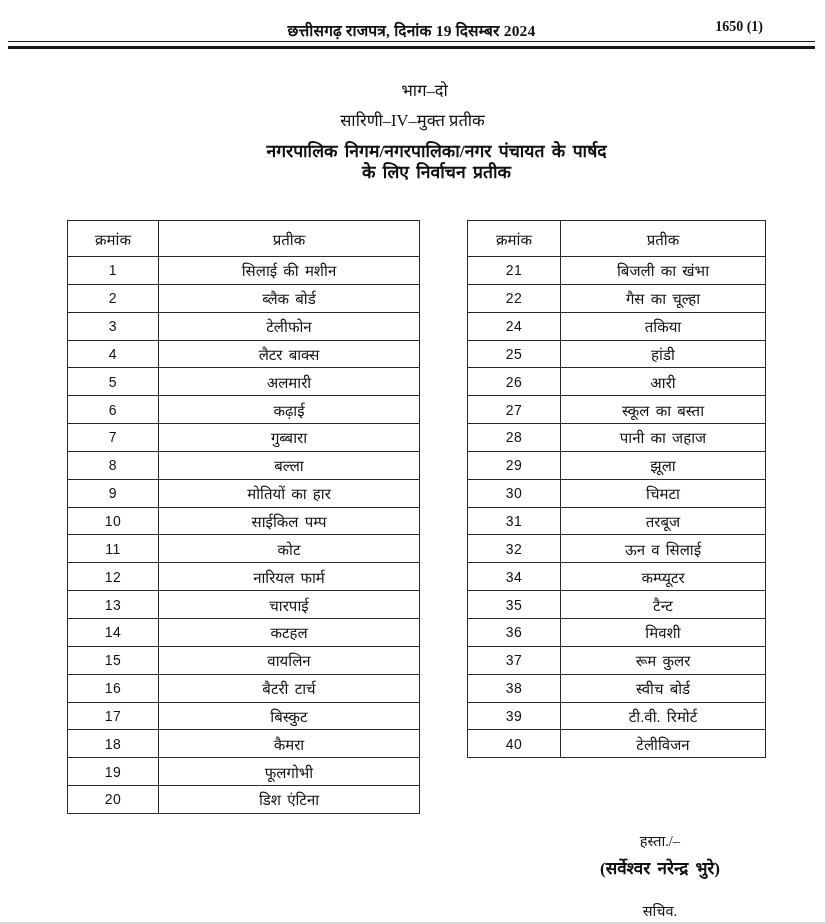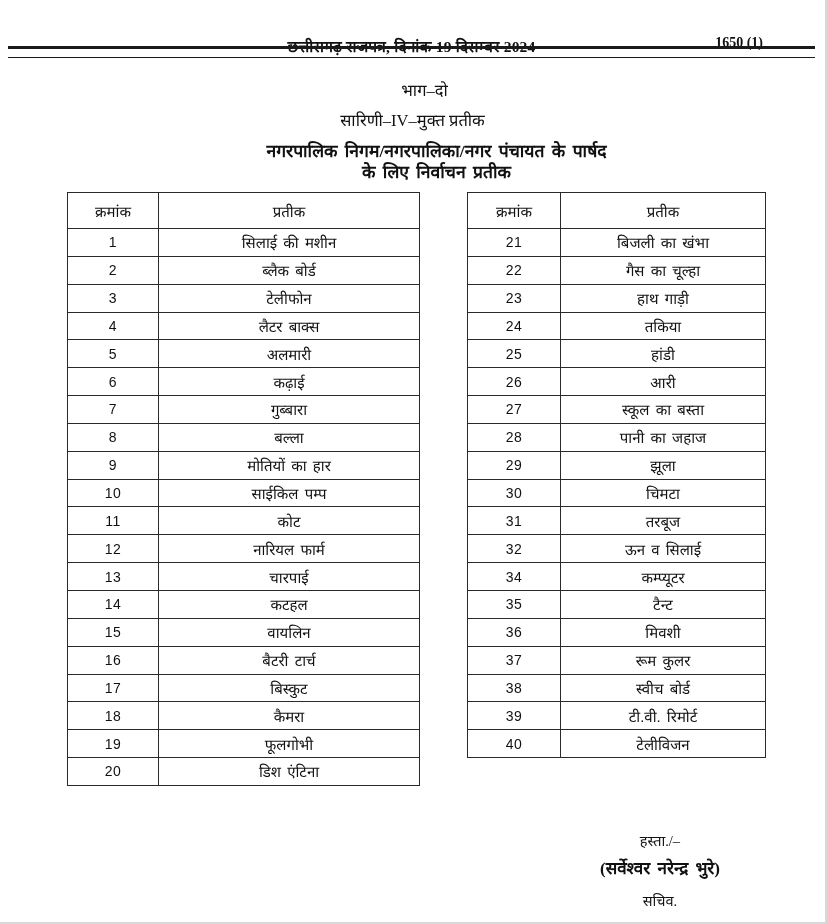--- a/index.html
+++ b/index.html
@@ -9,21 +9,21 @@
     position: relative;
     font-family: "Liberation Serif", "DejaVu Serif", serif;
     color: #111111;
     border-right: 2px solid #d8d8d8;
     border-bottom: 2px solid #d8d8d8;
     overflow: hidden;
   }
 
   
   .running-head {
-    position: absolute; top: 32px; left: 8px; right: 10px;
+    position: absolute; top: 16px; left: 8px; right: 10px;
     height: 26px;
     border-bottom: 1.5px solid #1a1a1a;
   }
   .running-head .center-text {
     position: absolute; left: 0; right: 0; top: 3px;
     text-align: center;
     font-weight: bold; font-size: 15.5px;
     letter-spacing: 0.2px;
   }
   .running-head .page-no {
@@ -44,21 +44,21 @@
   .main-title {
     position: absolute; top: 141px; left: 0; right: 0;
     text-align: center;
     font-weight: bold; font-size: 17.5px; line-height: 21px;
     word-spacing: 3px;
     margin-left: 48px;
   }
 
   
   .symbols-table {
-    position: absolute; top: 192px;
+    position: absolute; top: 220px;
     border-collapse: collapse;
     table-layout: fixed;
     font-family: "Liberation Sans", "DejaVu Sans", sans-serif;
   }
   .symbols-table.left  { left: 67px;  width: 353px; }
   .symbols-table.right { left: 467px; width: 299px; }
   .symbols-table.left  col.c1 { width: 91px; }
   .symbols-table.right col.c1 { width: 93px; }
   .symbols-table th, .symbols-table td {
     border: 1.4px solid #2a2a2a;
@@ -69,21 +69,21 @@
   .symbols-table td { height: 27.85px; font-size: 15px; }
   .symbols-table td.serial { font-size: 14px; letter-spacing: 0.5px; }
   .symbols-table td.symbol { word-spacing: 2px; }
 
   
   .sign-block {
     position: absolute; top: 830px; left: 540px; width: 240px;
     text-align: center;
   }
   .sign-prefix { font-size: 14.5px; margin-bottom: 6px; }
-  .sign-name   { font-size: 17px; font-weight: bold; margin-bottom: 11px; word-spacing: 3px; }
+  .sign-name   { font-size: 17px; font-weight: bold; margin-bottom: 21px; word-spacing: 3px; }
   .sign-title  { font-size: 14.5px; }
 </style>
 </head>
 <body>
 
 <div class="running-head">
   <div class="center-text">छत्तीसगढ़ राजपत्र, दिनांक 19 दिसम्बर 2024</div>
   <div class="page-no">1650 (1)</div>
 </div>
 <div class="double-rule"></div>
@@ -205,24 +205,20 @@
     <tbody>
       <tr>
         <td class="serial">21</td>
         <td class="symbol">बिजली का खंभा</td>
       </tr>
       <tr>
         <td class="serial">22</td>
         <td class="symbol">गैस का चूल्हा</td>
       </tr>
       <tr>
-        <td class="serial">23</td>
-        <td class="symbol">हाथ गाड़ी</td>
-      </tr>
-      <tr>
         <td class="serial">24</td>
         <td class="symbol">तकिया</td>
       </tr>
       <tr>
         <td class="serial">25</td>
         <td class="symbol">हांडी</td>
       </tr>
       <tr>
         <td class="serial">26</td>
         <td class="symbol">आरी</td>

